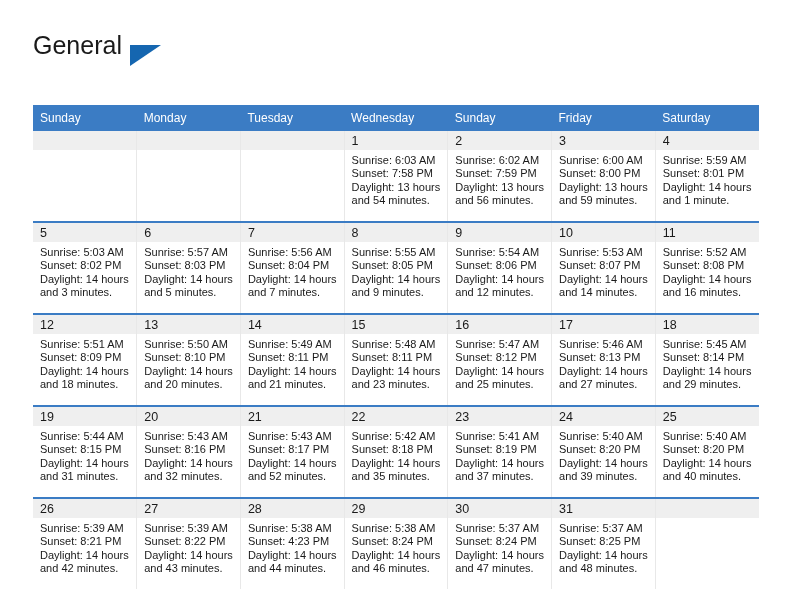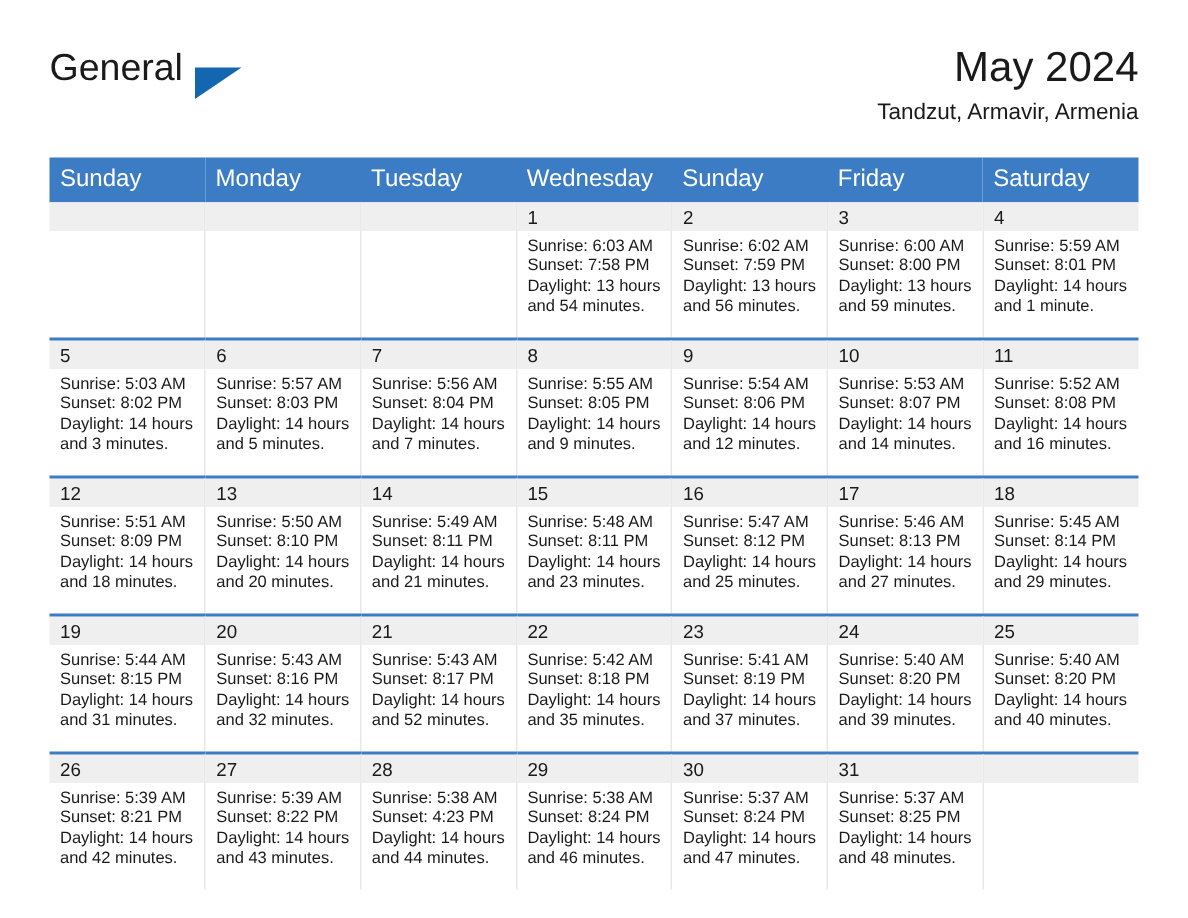--- a/index.html
+++ b/index.html
@@ -93,21 +93,21 @@
     top: 105px;
     width: 726px;
     border-collapse: collapse;
     table-layout: fixed;
   }
   .calendar col { width: 103.71px; }
 
   .calendar thead th {
     background: #3b7cc4;
     color: #ffffff;
-    font-size: 16px;
+    font-size: 12px;
     font-weight: normal;
     text-align: left;
     padding: 6px 0 6px 7px;
     height: 20px;
     box-sizing: border-box;
   }
 
   .week-row > td {
     vertical-align: top;
     padding: 0;
@@ -143,24 +143,20 @@
 
 <div class="page">
 
   <div class="header">
 
     <div class="logo">
       <span class="logo-general">General</span>
       <span class="logo-triangle"></span>
     </div>
 
-    <div class="title-block">
-      <div class="cal-title">May 2024</div>
-      <div class="cal-subtitle">Tandzut, Armavir, Armenia</div>
-    </div>
 
   </div>
 
   <table class="calendar">
     <colgroup>
       <col>
         <col>
         <col>
         <col>
         <col>

